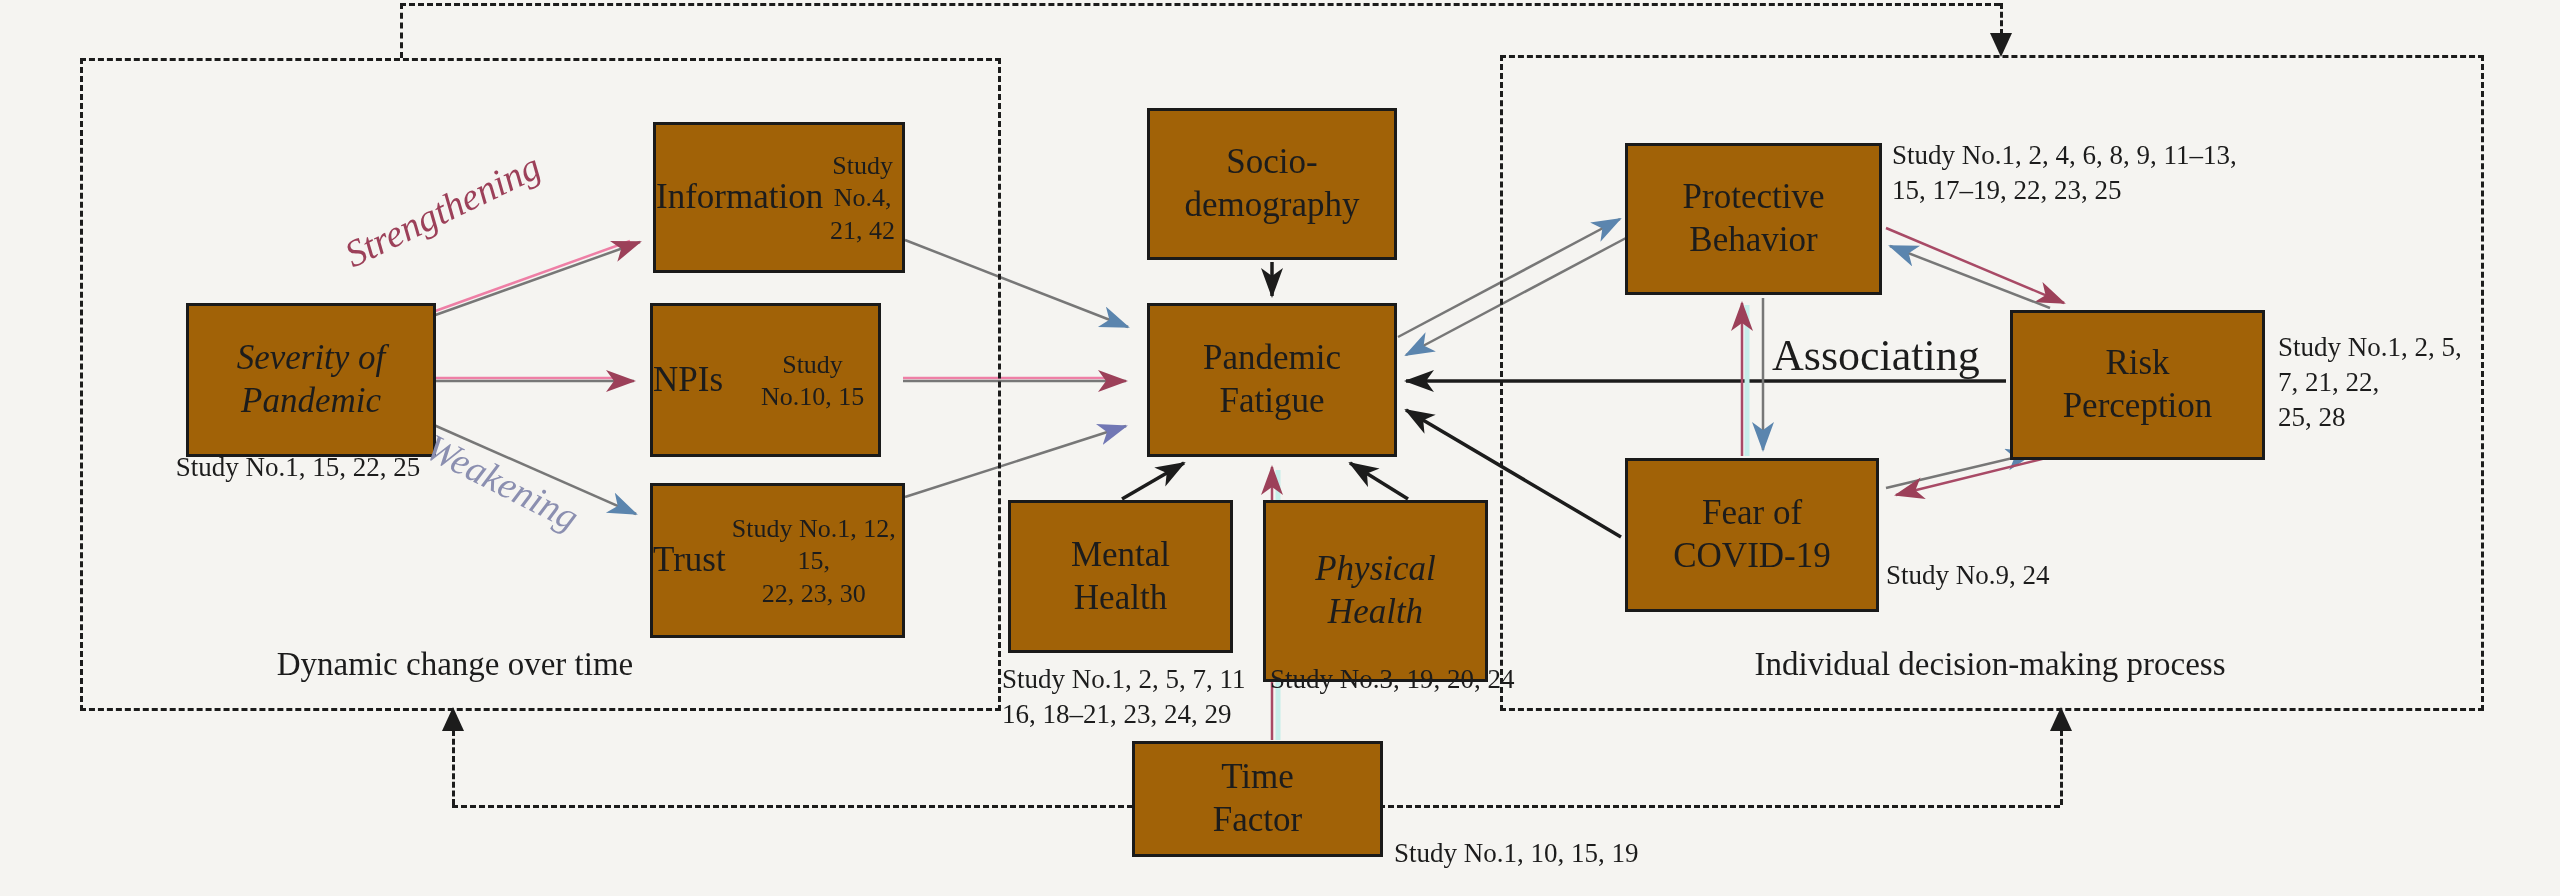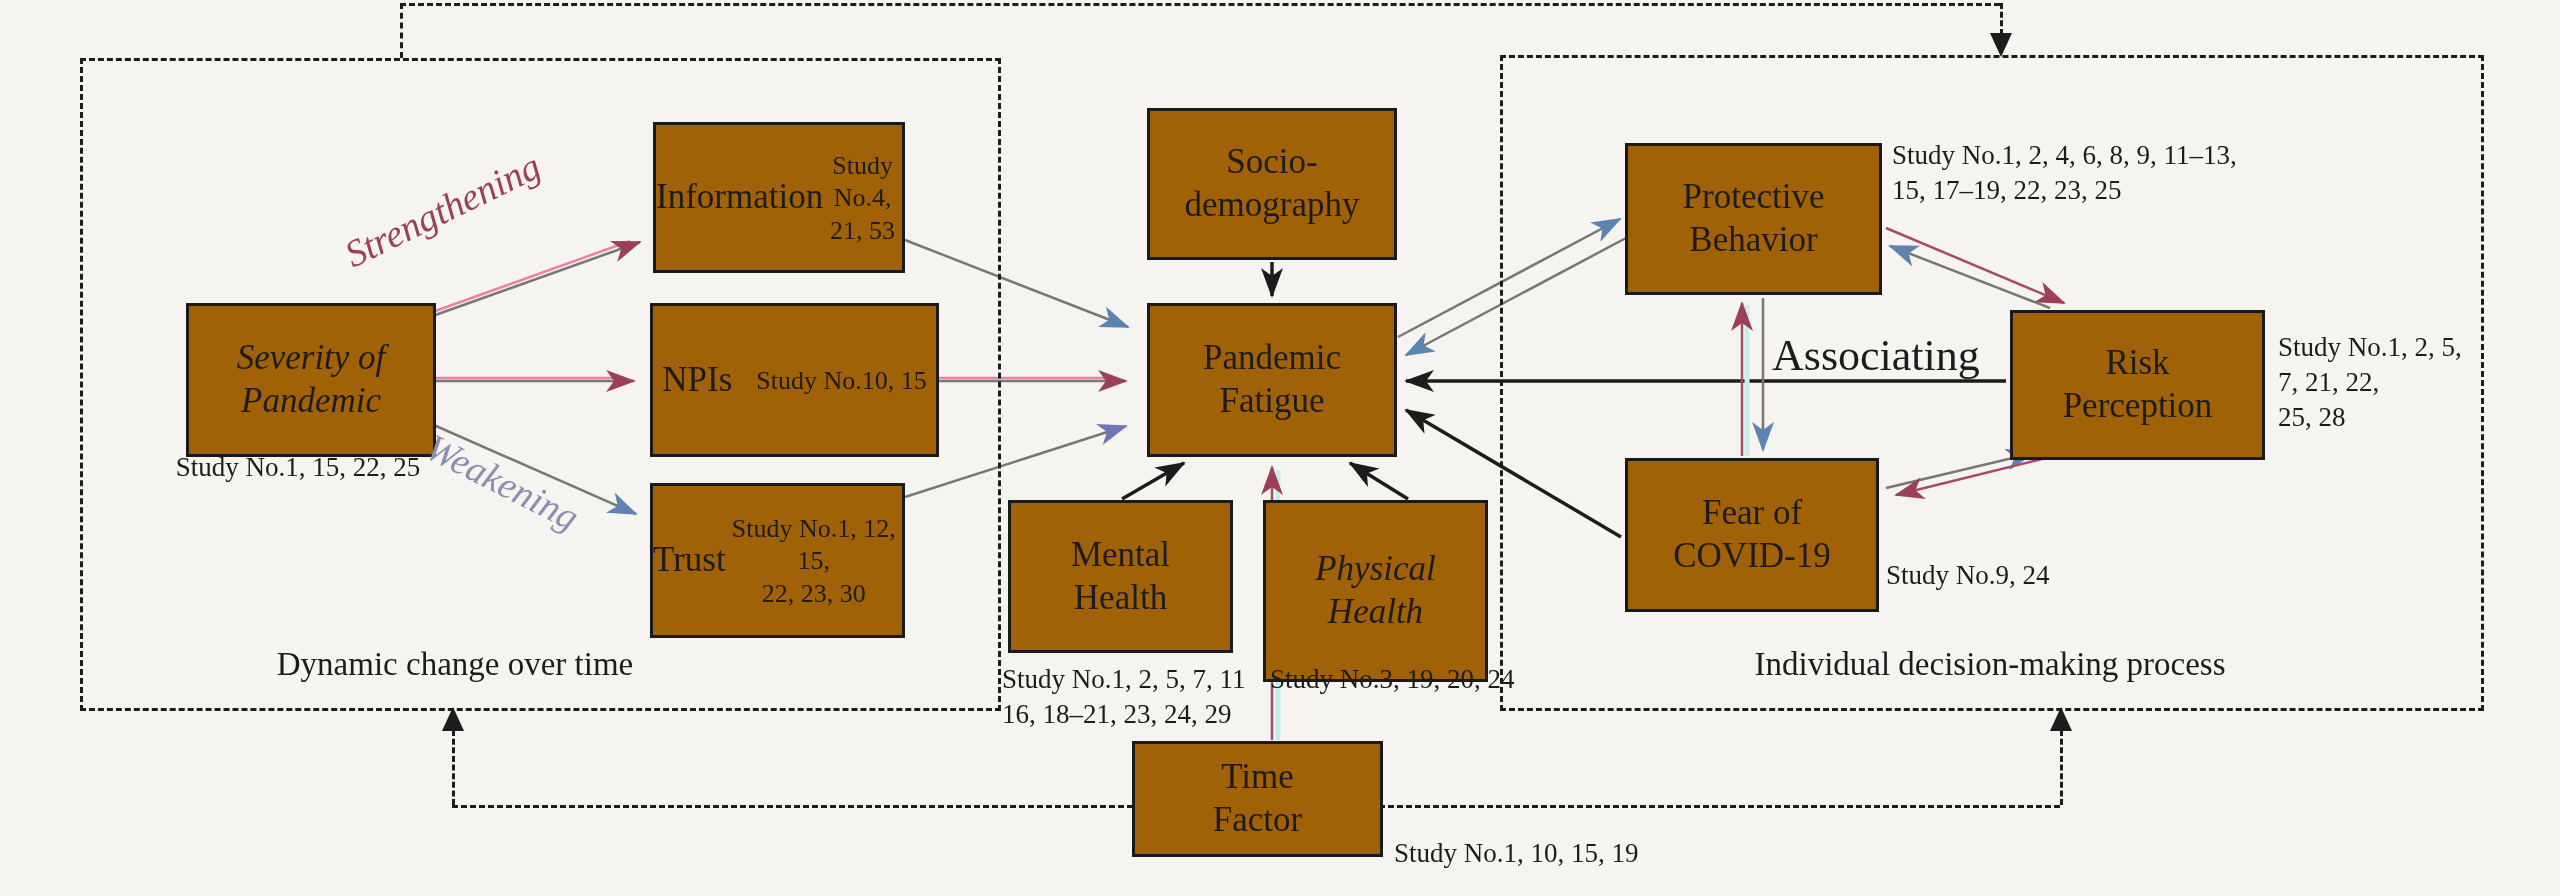--- a/index.html
+++ b/index.html
@@ -122,24 +122,24 @@
   <div class="assoc" style="left:1772px;top:330px;">Associating</div>
 
   <div class="node" style="left:186px;top:303px;width:250px;height:154px;font-style:italic;">
     <div class="title">Severity of
 Pandemic</div>
   </div>
   <div class="txt" style="left:160px;top:450px;width:276px;text-align:center;">Study No.1, 15, 22, 25</div>
 
   <div class="node" style="left:653px;top:122px;width:252px;height:151px;">
     <div class="title">Information</div>
-    <div class="study">Study No.4, 21, 53</div>
+    <div class="study">Study No.4, 21, 42</div>
   </div>
 
-  <div class="node" style="left:650px;top:303px;width:289px;height:154px;gap:24px;">
+  <div class="node" style="left:650px;top:303px;width:231px;height:154px;gap:24px;">
     <div class="title">NPIs</div>
     <div class="study">Study No.10, 15</div>
   </div>
 
   <div class="node" style="left:650px;top:483px;width:255px;height:155px;">
     <div class="title">Trust</div>
     <div class="study">Study No.1, 12, 15,
 22, 23, 30</div>
   </div>
 

